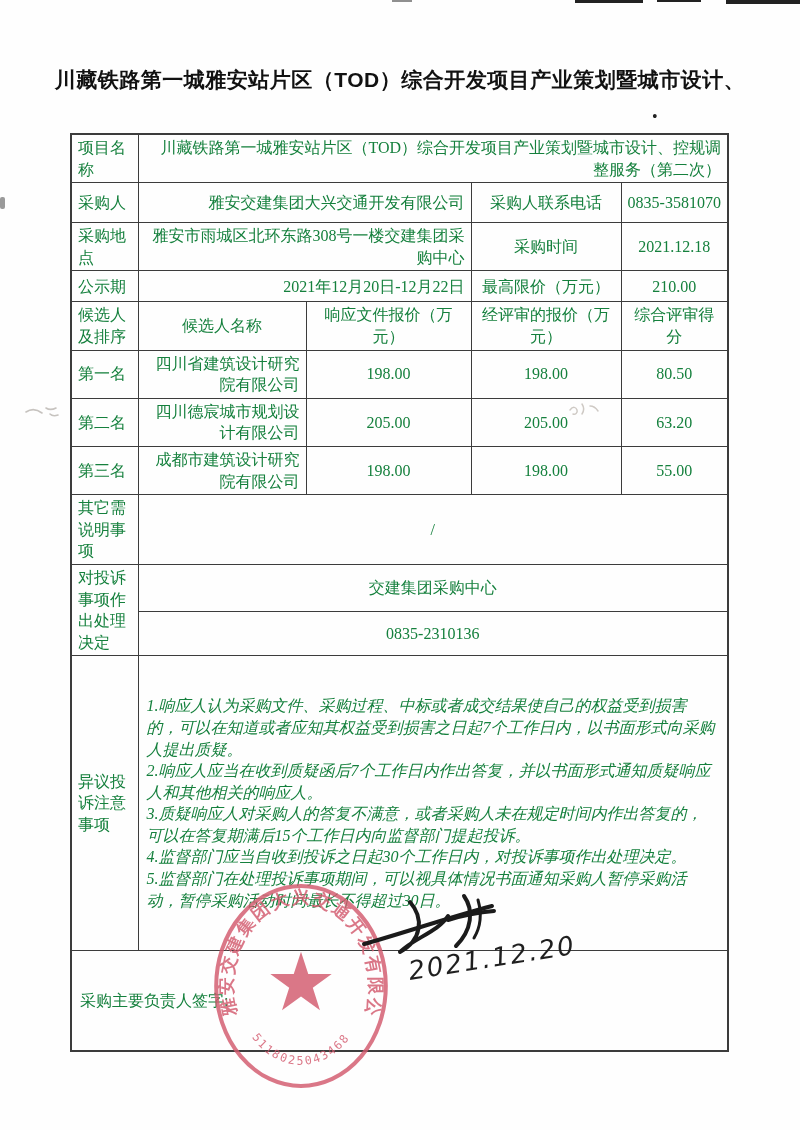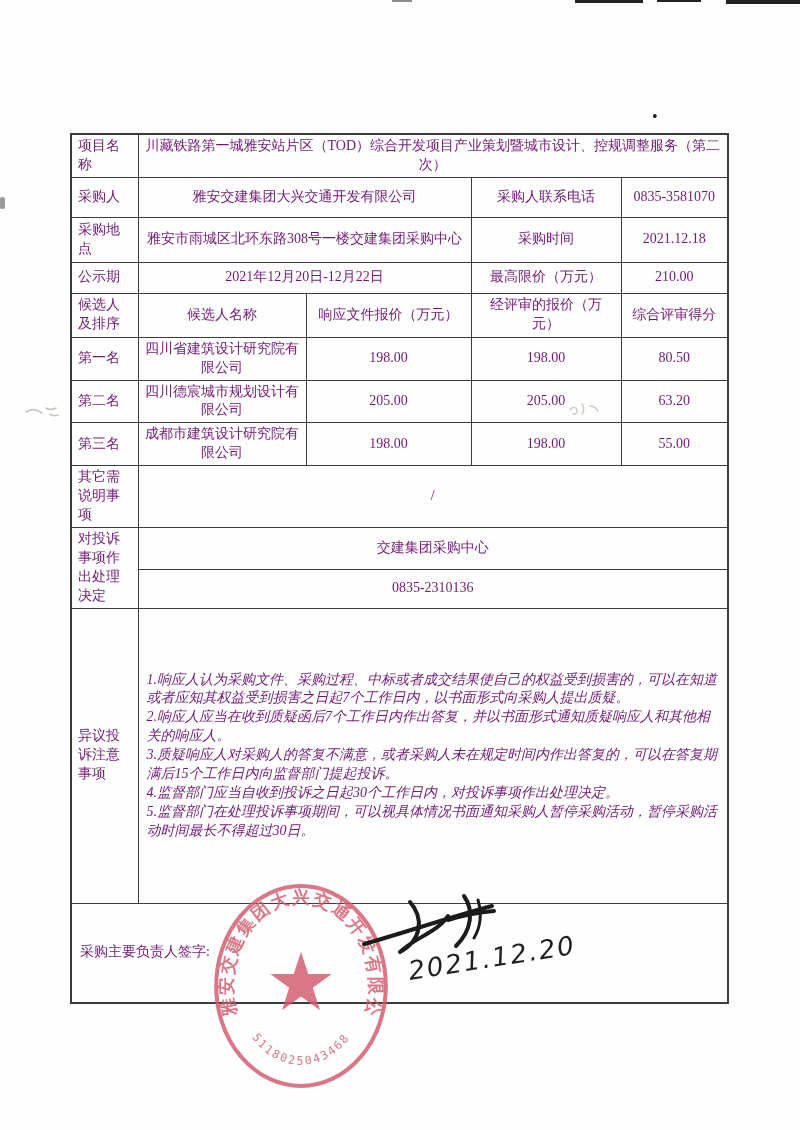--- a/index.html
+++ b/index.html
@@ -17,50 +17,51 @@
     position:absolute; top:67px; left:0; width:100%;
     text-align:center; font-family:"Liberation Sans","DejaVu Sans",sans-serif;
     font-weight:bold; font-size:21px; line-height:1.28; letter-spacing:0.5px;
     color:#111;
   }
   .title-bullet { position:absolute; top:108px; left:652px; font-size:16px; color:#222; }
   
   table.doc {
     position:absolute; left:70px; top:133px;
     width:657px; border-collapse:collapse; table-layout:fixed;
-    font-size:14px; line-height:1.35; color:#701a75;
+    font-size:16px; line-height:1.35; color:#15803d;
   }
   table.doc td {
     border:1px solid #3c3c3c; padding:2px 6px; vertical-align:middle;
     overflow:hidden;
   }
   table.doc { border:2px solid #3c3c3c; }
   td.lbl { padding-left:5px; padding-right:3px; }
   td.ctr { text-align:center; }
-  td.val { text-align:center; }
+  td.val { text-align:right; }
   .notice-cell { padding:8px 10px 8px 8px !important; }
   .notice-item { text-align:left;font-style:italic; }
   .sig-cell { padding-left:8px !important; }
   
   .stamp { position:absolute; left:210px; top:880px; width:182px; height:212px; opacity:0.82; }
   .handwriting { position:absolute; left:352px; top:888px; width:310px; height:110px; }
   .margin-scribble { position:absolute; opacity:0.55; }
 </style>
 </head>
 <body>
 
 <div class="page">
 
   <div class="edge-mark" style="left:575px;top:0;width:68px;height:3px;"></div>
   <div class="edge-mark" style="left:657px;top:0;width:44px;height:2px;"></div>
   <div class="edge-mark" style="left:726px;top:0;width:74px;height:4px;"></div>
   <div class="edge-mark" style="left:392px;top:0;width:20px;height:2px;opacity:.5;"></div>
   <div class="edge-mark" style="left:0;top:197px;width:5px;height:12px;opacity:.45;border-radius:2px;"></div>
 
   <div class="title">
+    <div>川藏铁路第一城雅安站片区（TOD）综合开发项目产业策划暨城市设计、</div>
   </div>
   <span class="title-bullet">•</span>
 
   <table class="doc">
     <colgroup>
         <col style="width:67px">
         <col style="width:168px">
         <col style="width:165px">
         <col style="width:150px">
         <col style="width:107px">

